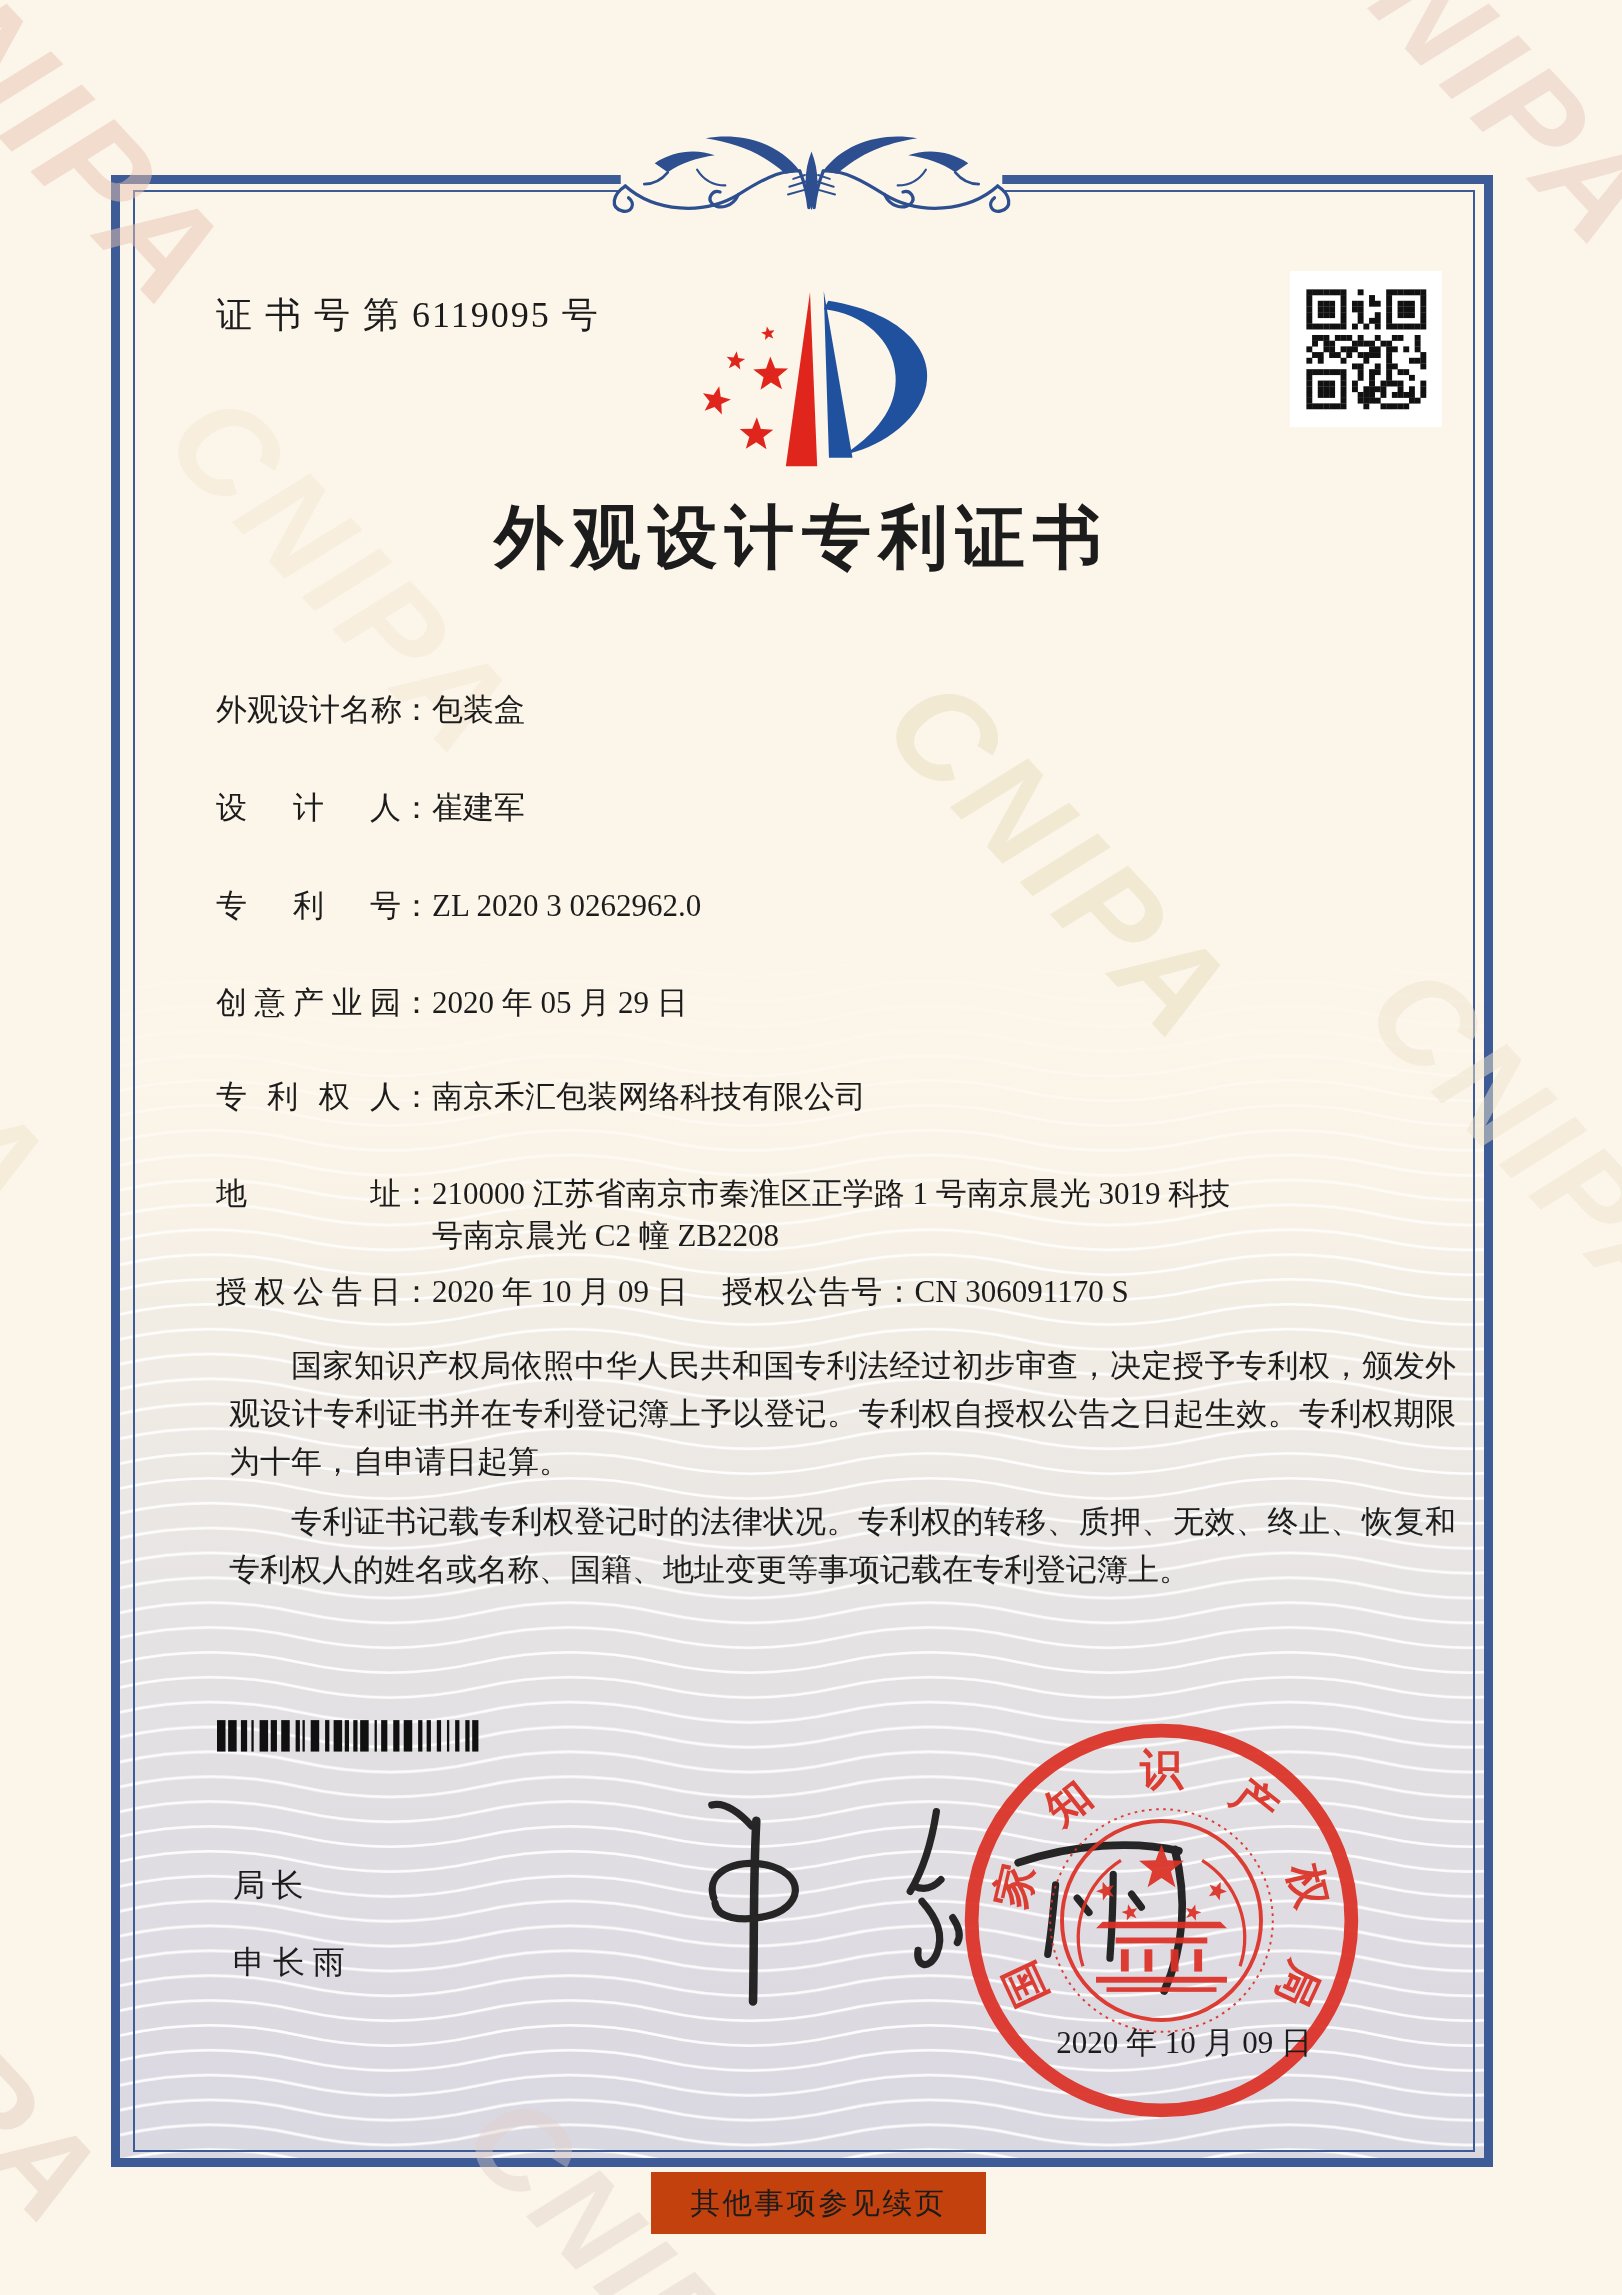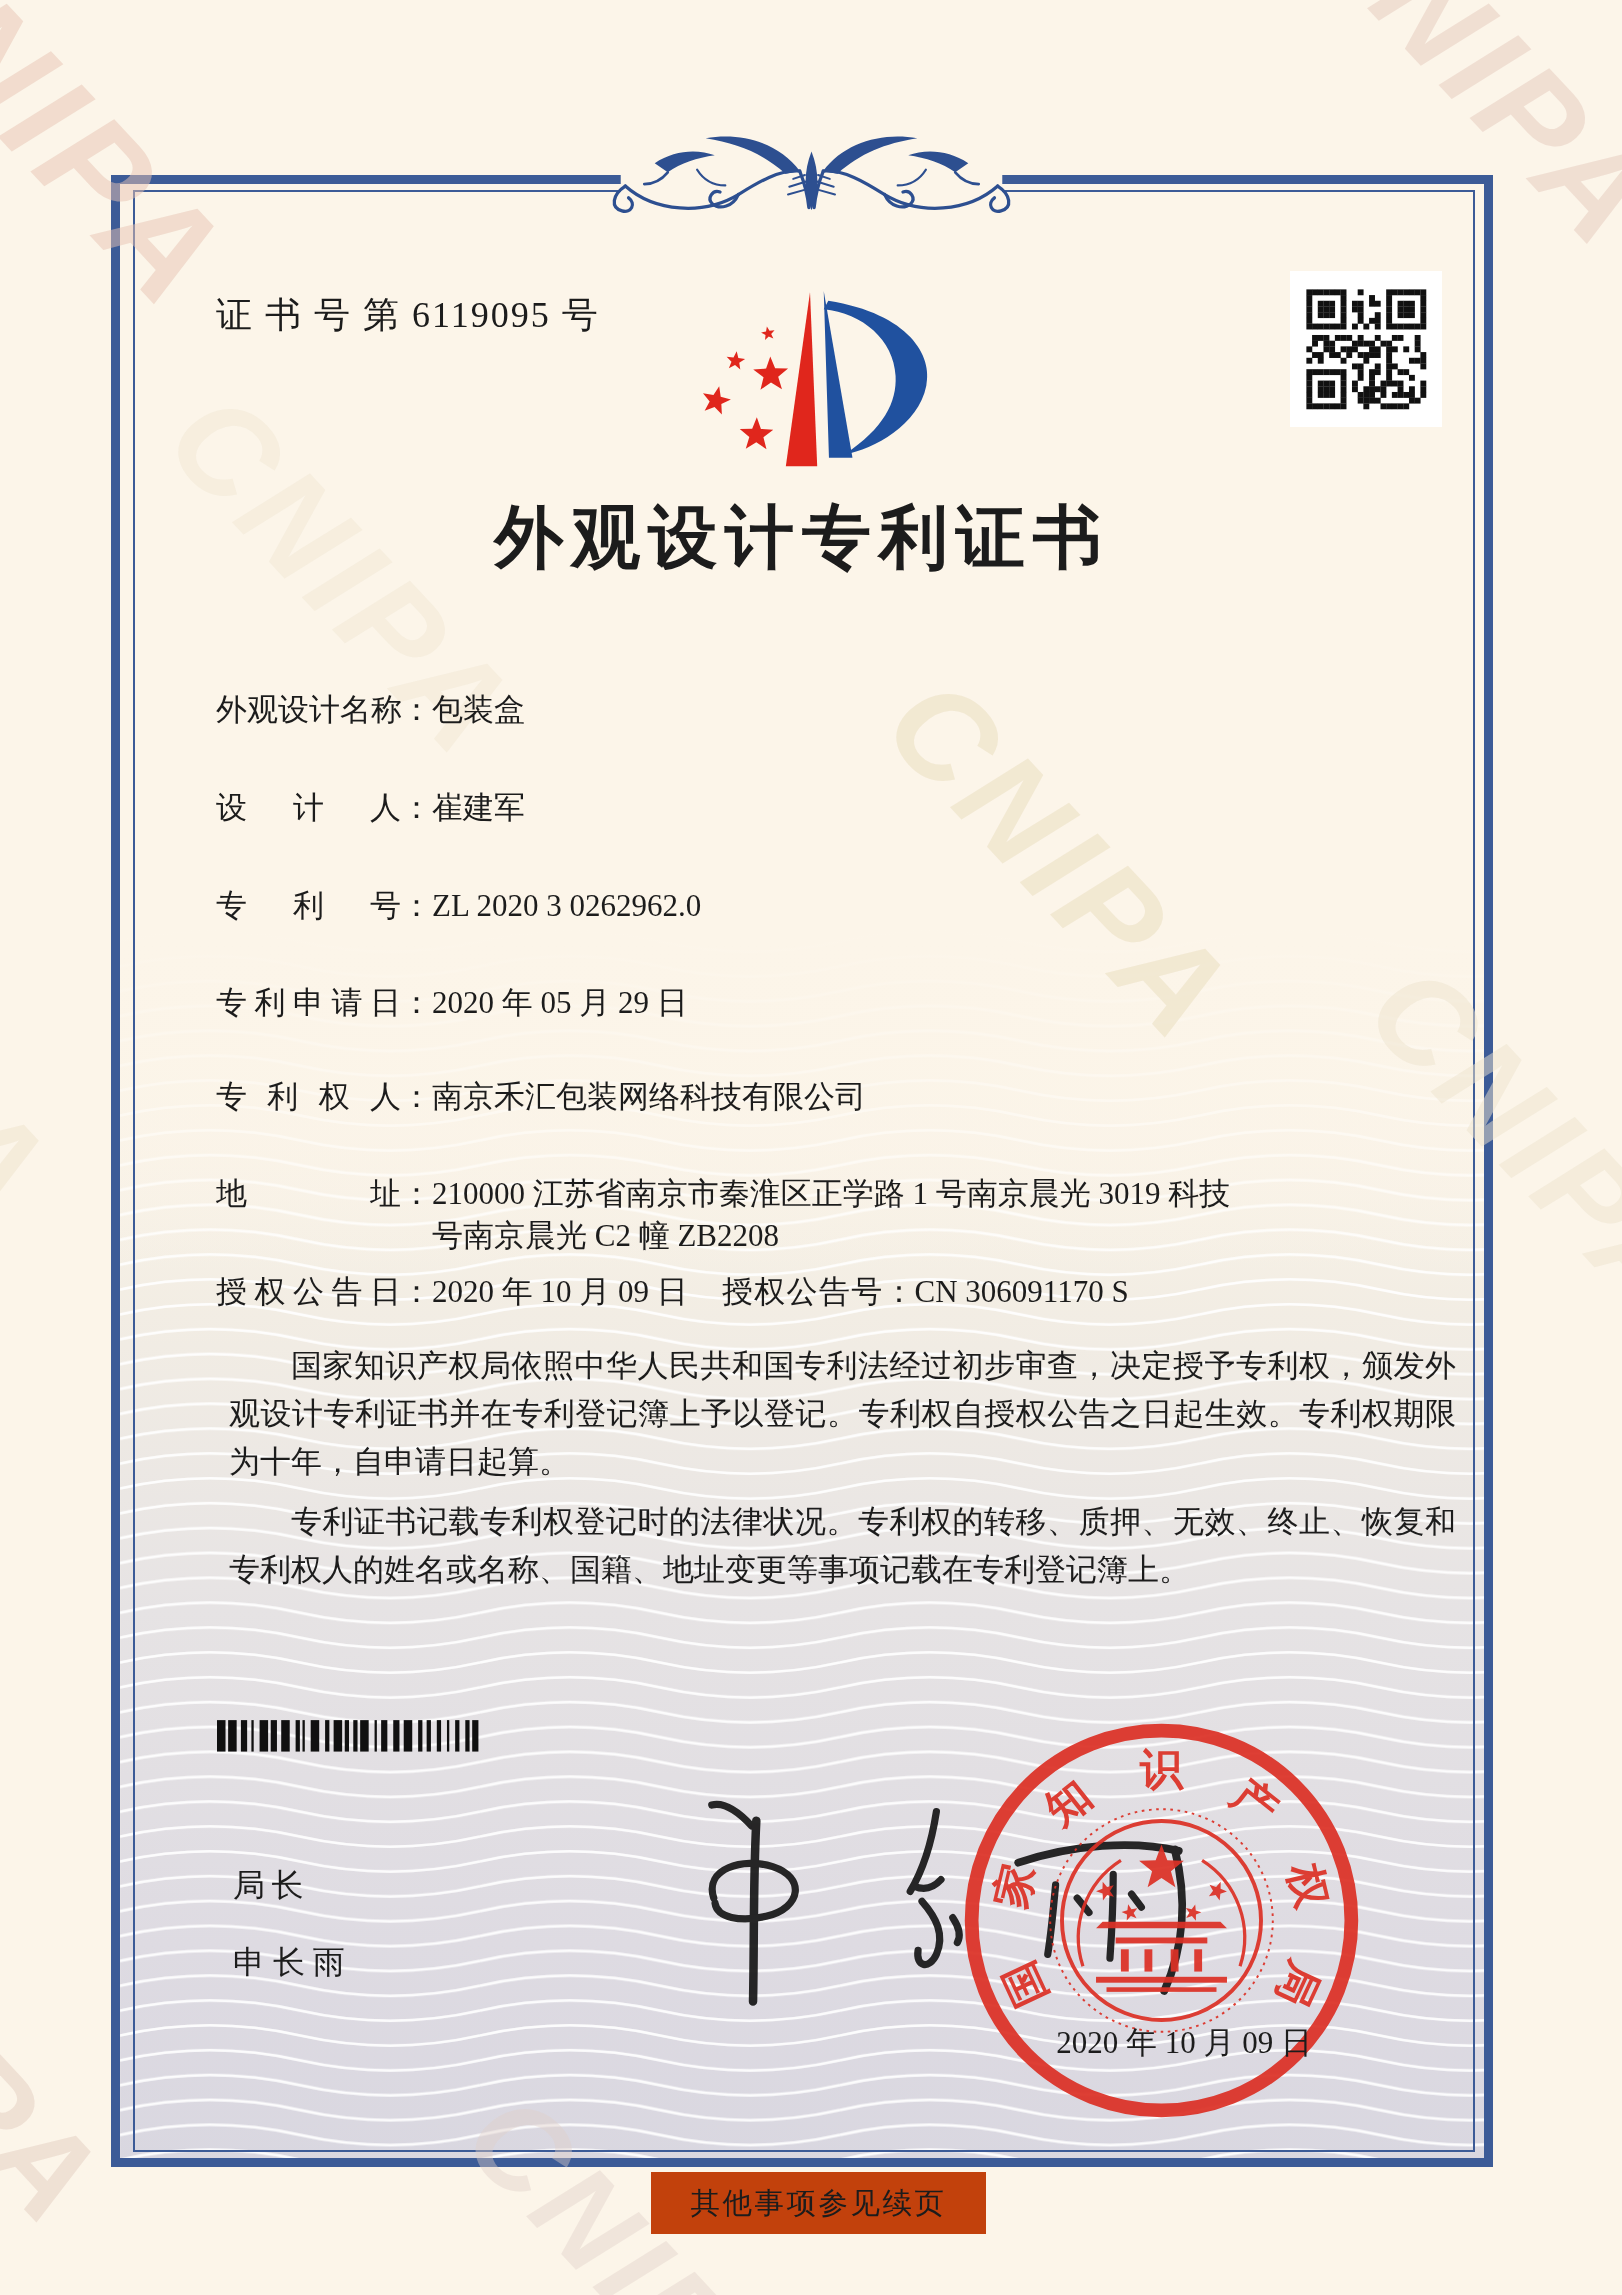--- a/index.html
+++ b/index.html
@@ -352,21 +352,21 @@
   <div class="field" style="top:689px">
     <span class="flabel">外观设计名称</span><span class="fcolon">：</span><span class="fvalue">包装盒</span>
   </div>
   <div class="field" style="top:787px">
     <span class="flabel">设计人</span><span class="fcolon">：</span><span class="fvalue">崔建军</span>
   </div>
   <div class="field" style="top:885px">
     <span class="flabel">专利号</span><span class="fcolon">：</span><span class="fvalue">ZL 2020 3 0262962.0</span>
   </div>
   <div class="field" style="top:982px">
-    <span class="flabel">专利申请日</span><span class="fcolon">：</span><span class="fvalue">2020 年 05 月 29 日</span>
+    <span class="flabel">创意产业园</span><span class="fcolon">：</span><span class="fvalue">2020 年 05 月 29 日</span>
   </div>
   <div class="field" style="top:1076px">
     <span class="flabel">专利权人</span><span class="fcolon">：</span><span class="fvalue">南京禾汇包装网络科技有限公司</span>
   </div>
   <div class="field" style="top:1173px">
     <span class="flabel">地址</span><span class="fcolon">：</span><span class="fvalue addr"><span>210000 江苏省南京市秦淮区正学路 1 号南京晨光 3019 科技</span><br><span>号南京晨光 C2 幢 ZB2208</span></span>
   </div>
   <div class="field" style="top:1271px">
     <span class="flabel">授权公告日</span><span class="fcolon">：</span><span class="fvalue">2020 年 10 月 09 日</span>
     <span class="grant2"><span class="flabel2">授权公告号</span><span class="fcolon">：</span><span class="fvalue">CN 306091170 S</span></span>

